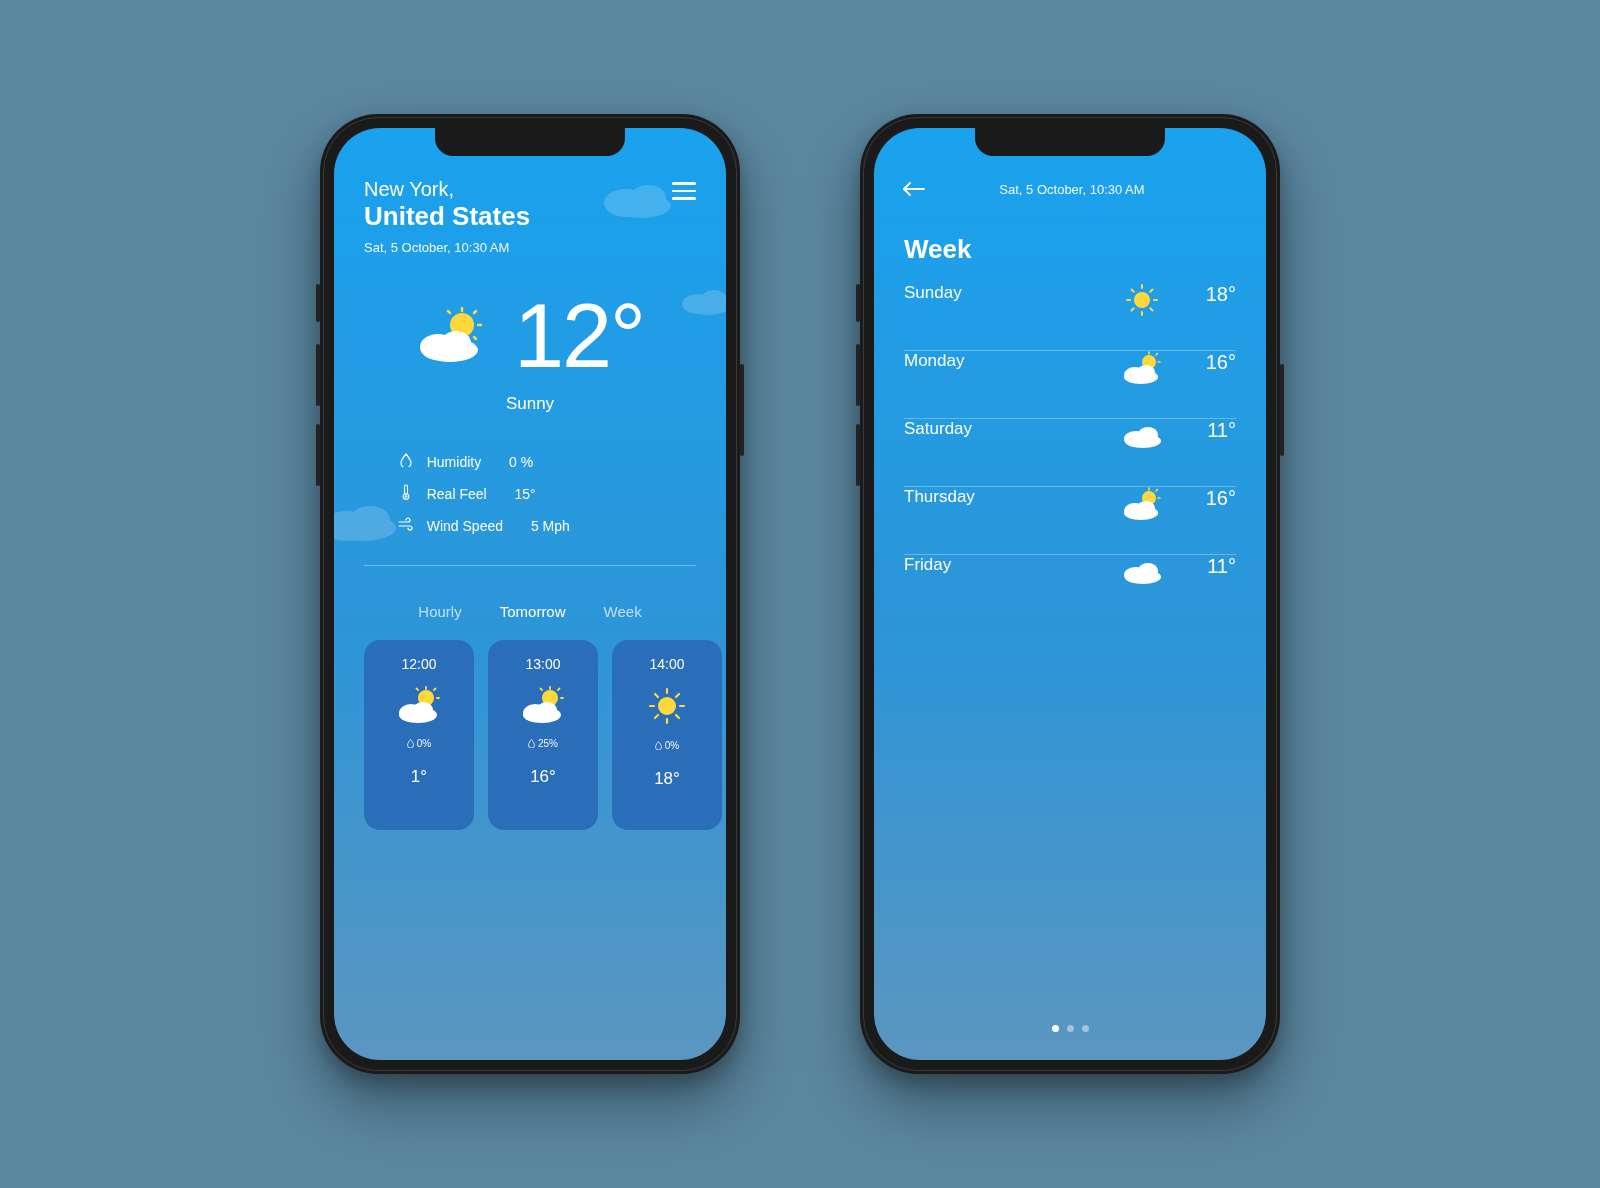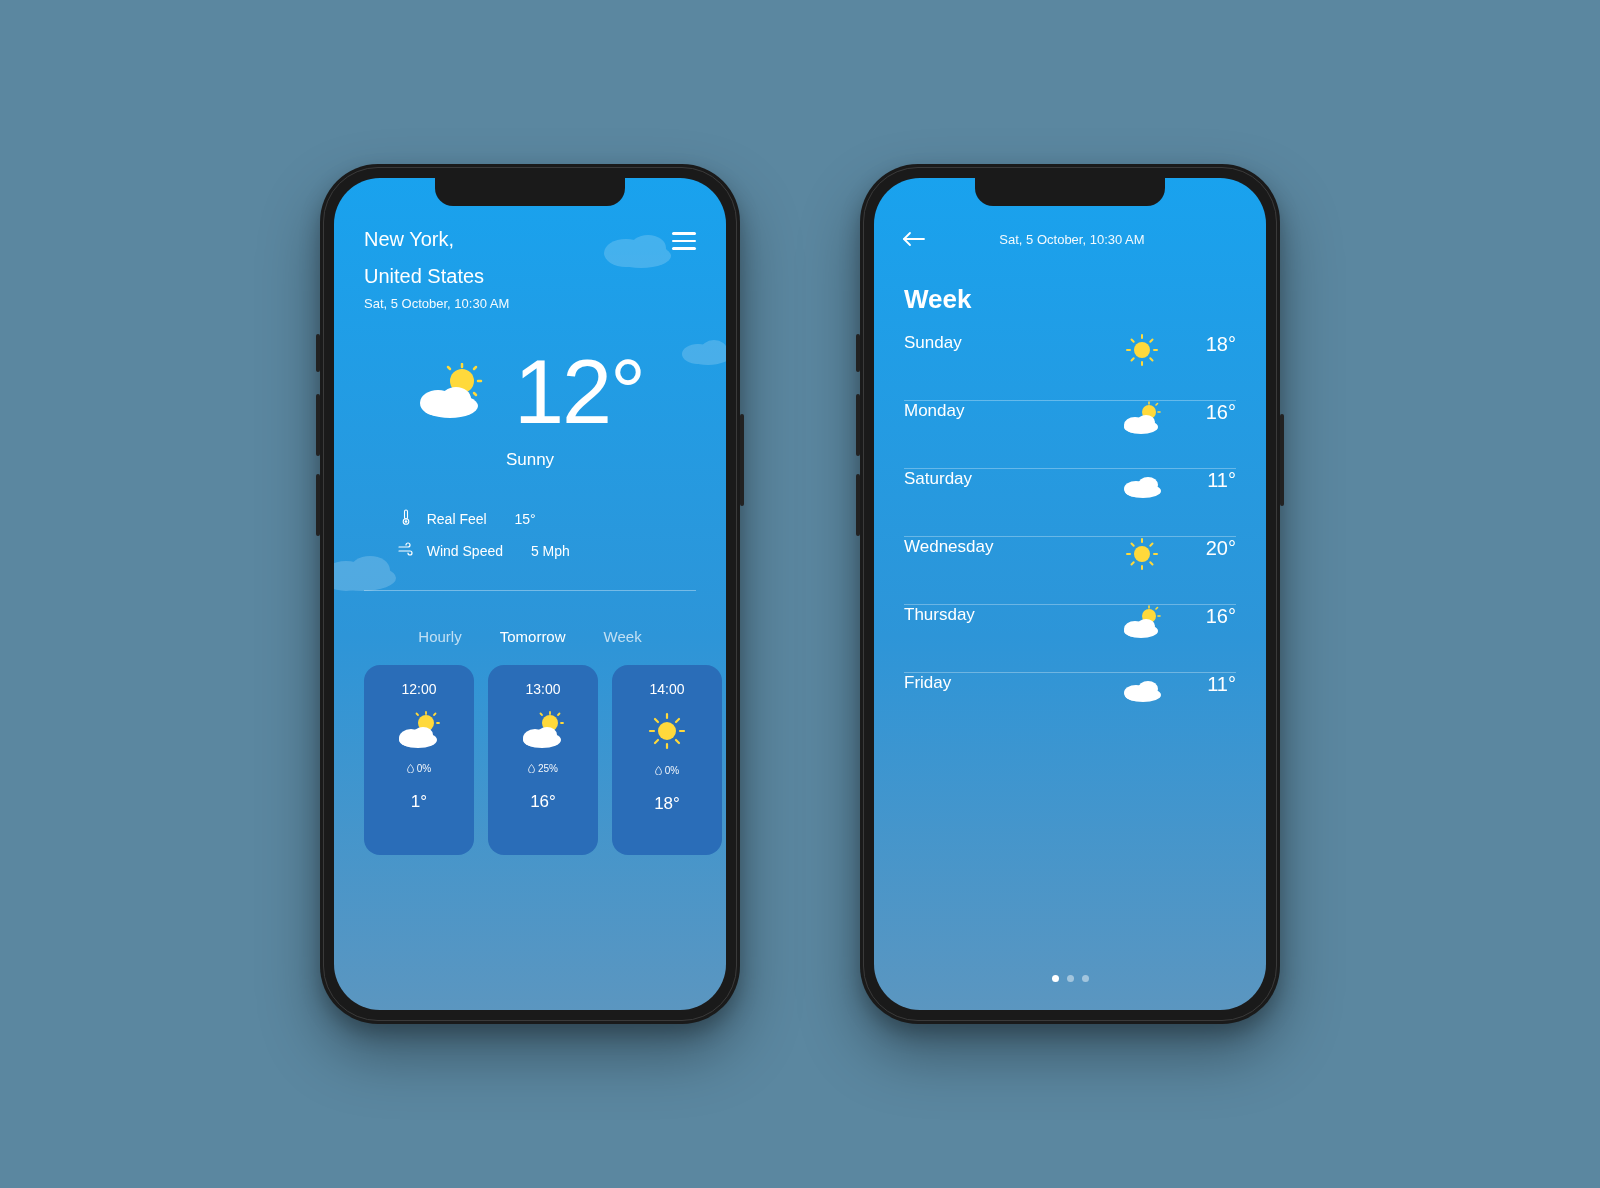--- a/index.html
+++ b/index.html
@@ -11,21 +11,21 @@
     display: flex;
     align-items: center;
     justify-content: center;
     gap: 120px;
     overflow: hidden;
   }
 
   
   .phone {
     width: 420px;
-    height: 860px;
+    height: 960px;
     background: #1a1a1a;
     border-radius: 58px;
     padding: 14px;
     position: relative;
     box-shadow: 0 30px 60px rgba(0,0,0,0.35), 0 10px 20px rgba(0,0,0,0.25);
   }
   .phone::before {
     content: "";
     position: absolute;
     inset: 3px;
@@ -69,21 +69,21 @@
   
   .s1-header {
     display: flex;
     justify-content: space-between;
     align-items: flex-start;
     padding: 50px 30px 0 30px;
     position: relative;
     z-index: 2;
   }
   .loc-line1 { font-size: 20px; font-weight: 400; }
-  .loc-line2 { font-size: 20px; font-weight: 400; margin-top: 14px; }
+  .loc-line2 { font-size: 26px; font-weight: 700; margin-top: 0; }
   .loc-date  { font-size: 13px; font-weight: 300; margin-top: 8px; opacity: 0.95; }
   .menu-icon { width: 24px; display: flex; flex-direction: column; gap: 5px; cursor: pointer; margin-top: 4px; }
   .menu-icon span { display: block; height: 2.5px; background: #fff; border-radius: 2px; }
 
   .hero {
     display: flex;
     align-items: center;
     justify-content: center;
     margin-top: 30px;
     gap: 28px;
@@ -243,20 +243,30 @@
           <ellipse cx="34" cy="43" rx="28" ry="12" fill="#fff"></ellipse>
         </svg>
       </span>
       <span class="hero-temp">12°</span>
     </div>
     <div class="condition">Sunny</div>
 
     <div class="metrics">
       <div class="metric-row">
         <span class="icon">
+          <svg width="12" height="14" viewBox="0 0 12 14">
+              <path d="M6 1 C6 1 11 7 11 10 A5 5 0 0 1 1 10 C1 7 6 1 6 1 Z" fill="none" stroke="#fff" stroke-width="1.2"></path>
+            </svg>
+        </span>
+        <span>Humidity</span>
+        <span>&nbsp;</span>
+        <span>0 %</span>
+      </div>
+      <div class="metric-row">
+        <span class="icon">
           <svg width="12" height="16" viewBox="0 0 12 16">
               <rect x="4.5" y="1" width="3" height="9" rx="1.5" fill="none" stroke="#fff" stroke-width="1.1"></rect>
               <circle cx="6" cy="12.5" r="2.8" fill="none" stroke="#fff" stroke-width="1.1"></circle>
               <circle cx="6" cy="12.5" r="1.3" fill="#fff"></circle>
             </svg>
         </span>
         <span>Real Feel</span>
         <span>&nbsp;</span>
         <span>15°</span>
       </div>
@@ -423,39 +433,20 @@
         <div class="week-icon">
           <svg width="42" height="30" viewBox="0 0 42 30">
               <ellipse cx="15" cy="20" rx="12" ry="8" fill="#fff"></ellipse>
               <ellipse cx="27" cy="16" rx="10" ry="8" fill="#fff"></ellipse>
               <ellipse cx="22" cy="22" rx="18" ry="7" fill="#fff"></ellipse>
             </svg>
         </div>
         <div class="week-temp">11°</div>
       </div>
       <div class="week-row">
-        <div class="week-day">Wednesday</div>
-        <div class="week-icon">
-          <svg width="34" height="34" viewBox="0 0 34 34">
-              <circle cx="17" cy="17" r="8" fill="#ffd93b"></circle>
-              <g stroke="#ffd93b" stroke-width="2" stroke-linecap="round">
-                <line x1="17" y1="2" x2="17" y2="5"></line>
-                <line x1="17" y1="29" x2="17" y2="32"></line>
-                <line x1="2" y1="17" x2="5" y2="17"></line>
-                <line x1="29" y1="17" x2="32" y2="17"></line>
-                <line x1="6.5" y1="6.5" x2="8.7" y2="8.7"></line>
-                <line x1="25.3" y1="25.3" x2="27.5" y2="27.5"></line>
-                <line x1="25.3" y1="8.7" x2="27.5" y2="6.5"></line>
-                <line x1="6.5" y1="27.5" x2="8.7" y2="25.3"></line>
-              </g>
-            </svg>
-        </div>
-        <div class="week-temp">20°</div>
-      </div>
-      <div class="week-row">
         <div class="week-day">Thursday</div>
         <div class="week-icon">
           <svg width="42" height="34" viewBox="0 0 42 34">
               <circle cx="28" cy="11" r="7" fill="#ffd93b"></circle>
               <g stroke="#ffd93b" stroke-width="1.6" stroke-linecap="round">
                 <line x1="28" y1="1" x2="28" y2="3"></line>
                 <line x1="37" y1="11" x2="39" y2="11"></line>
                 <line x1="35" y1="4" x2="36.5" y2="2.5"></line>
               </g>
               <ellipse cx="14" cy="24" rx="11" ry="8" fill="#fff"></ellipse>

